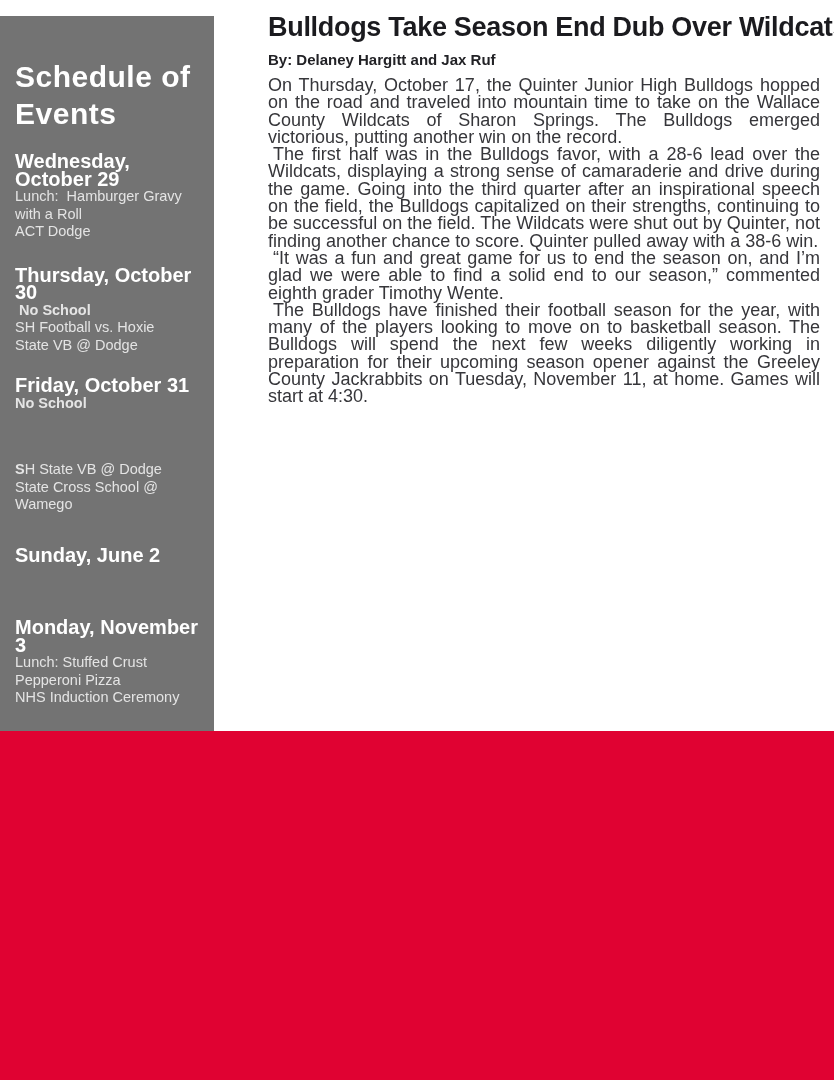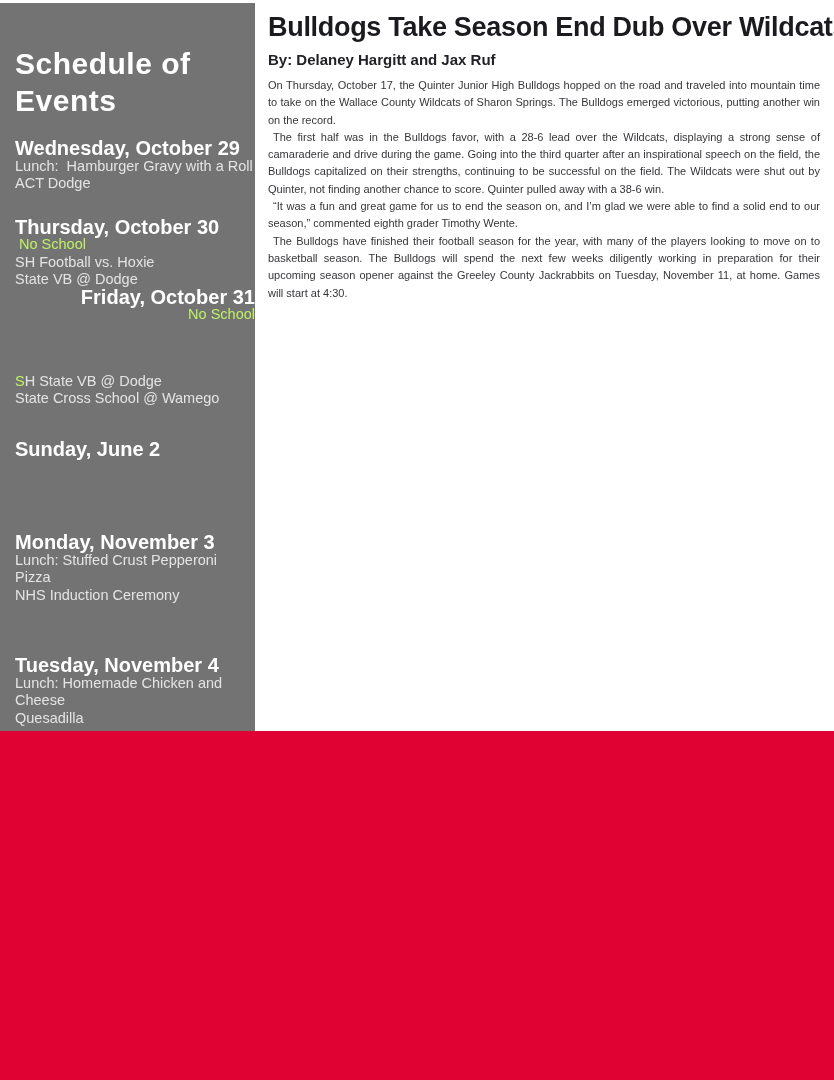--- a/index.html
+++ b/index.html
@@ -10,26 +10,26 @@
     position: relative;
     width: 834px;
     height: 1080px;
     background: #ffffff;
     overflow: hidden;
   }
 
   
   .sidebar {
     position: absolute;
-    left: 0; top: 3px;
-    width: 255px;
+    left: 0; top: 16px;
+    width: 214px;
     height: 731px;
     background: #737373;
     color: #ffffff;
-    padding: 42px 0 0 15px;
+    padding: 42px 8px 0 15px;
   }
   .sidebar-title {
     font-size: 30px;
     font-weight: 700;
     line-height: 37px;
     letter-spacing: 0.5px;
     color: #ffffff;
     margin-bottom: 21px;
   }
   .event { margin-top: 0; }
@@ -40,21 +40,21 @@
     color: #ffffff;
     white-space: pre-wrap;
   }
   .event-item {
     font-size: 14.5px;
     font-weight: 400;
     line-height: 17.5px;
     color: #e4e4e4;
     white-space: pre-wrap;
   }
-  .event-item .bold, .event-item span.bold { font-weight: 400; color: #bef264; }
+  .event-item .bold, .event-item span.bold { font-weight: 700; color: #e5e5e5; }
 
   
   .content {
     position: absolute;
     left: 255px; top: 0;
     width: 579px;
     height: 731px;
     background: #ffffff;
     padding: 10px 14px 0 13px;
   }
@@ -67,21 +67,21 @@
     white-space: nowrap;
   }
   .article-byline {
     font-size: 15px;
     font-weight: 700;
     color: #222226;
     margin-top: 7px;
     margin-bottom: 9px;
   }
   .article-body p {
-    font-size: 11px;
+    font-size: 18px;
     line-height: 17.3px;
     color: #36363a;
     text-align: justify;
   }
   .article-body p:not(:first-child) { text-indent: 5px; }
 
   
   .red-band {
     position: absolute;
     left: 0; top: 731px;
@@ -105,32 +105,32 @@
           <div class="event-date">Wednesday, October 29</div>
           <div class="event-item"><span>Lunch:  Hamburger Gravy with a Roll</span></div>
           <div class="event-item"><span>ACT Dodge</span></div>
         </div>
         <div class="event" style="margin-top: 26px;">
           <div class="event-date">Thursday, October 30</div>
           <div class="event-item"><span class="bold"> No School</span></div>
           <div class="event-item"><span>SH Football vs. Hoxie</span></div>
           <div class="event-item"><span>State VB @ Dodge</span></div>
         </div>
-        <div class="event" style=" text-align: right;">
+        <div class="event" style="margin-top: 23px;">
           <div class="event-date">Friday, October 31</div>
           <div class="event-item"><span class="bold">No School</span></div>
         </div>
         <div class="event" style="margin-top: 49px;">
           <div class="event-item"><span class="bold">S</span><span>H State VB @ Dodge</span></div>
           <div class="event-item"><span>State Cross School @ Wamego</span></div>
         </div>
         <div class="event" style="margin-top: 33px;">
           <div class="event-date">Sunday, June 2</div>
         </div>
-        <div class="event" style="margin-top: 76px;">
+        <div class="event" style="margin-top: 55px;">
           <div class="event-date">Monday, November 3</div>
           <div class="event-item"><span>Lunch: Stuffed Crust Pepperoni Pizza</span></div>
           <div class="event-item"><span>NHS Induction Ceremony</span></div>
         </div>
         <div class="event" style="margin-top: 53px;">
           <div class="event-date">Tuesday, November 4</div>
           <div class="event-item"><span>Lunch: Homemade Chicken and Cheese</span></div>
           <div class="event-item"><span>Quesadilla</span></div>
         </div>
       </div>

